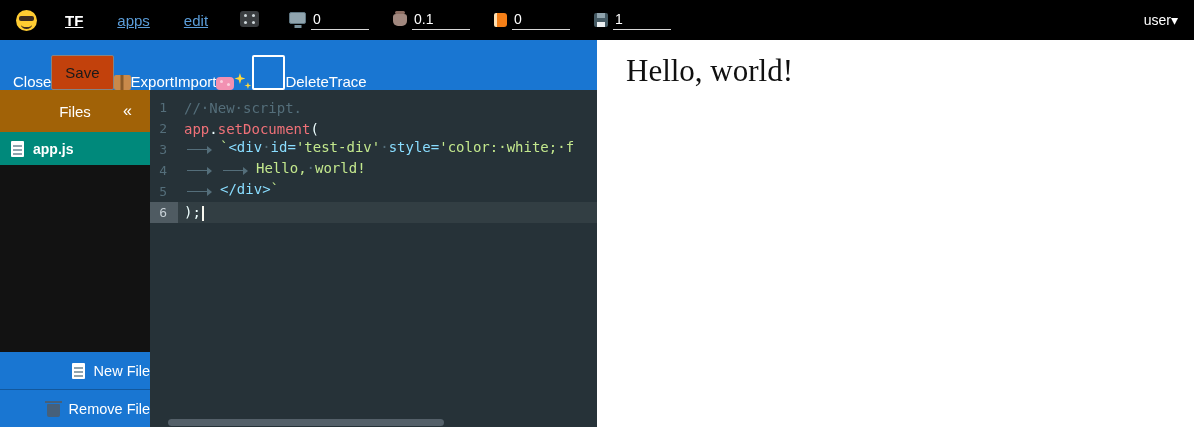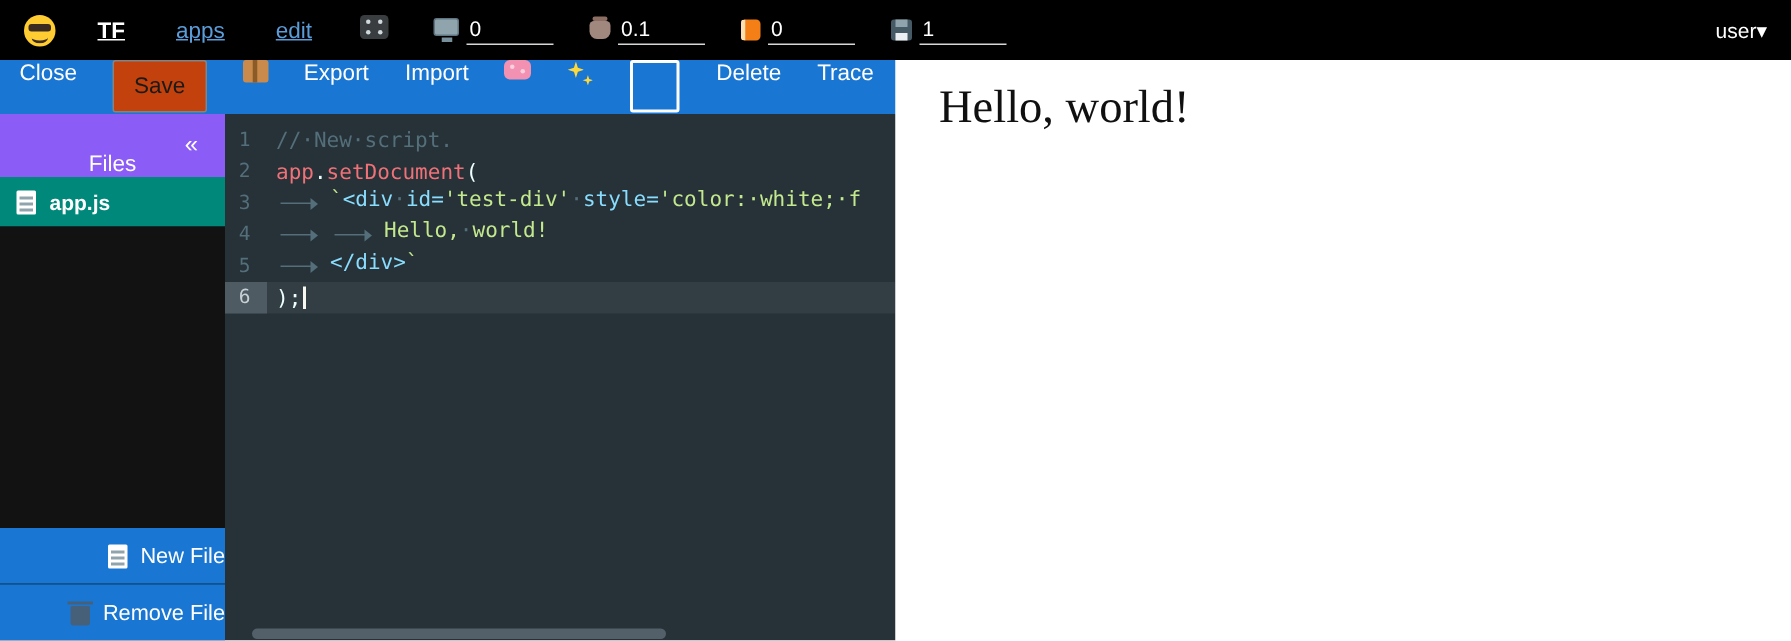--- a/index.html
+++ b/index.html
@@ -53,36 +53,36 @@
   .i-sparkles::before { width:11px; height:11px; top:1px; left:0; }
   .i-sparkles::after { width:7px; height:7px; bottom:1px; right:1px; }
   .i-page { width:13px; height:16px; background:#fff; border-radius:1px; }
   .i-page::before { content:""; position:absolute; top:4px; left:2px; right:2px; height:2px; background:#90a4ae; box-shadow:0 4px 0 #90a4ae, 0 8px 0 #90a4ae; }
   .i-trash { width:13px; height:13px; background:#46607a; border-radius:1px 1px 2px 2px; top:2px; }
   .i-trash::before { content:""; position:absolute; top:-3px; left:-2px; right:-2px; height:2px; background:#46607a; }
 
   
   .app-left { position:absolute; top:40px; left:0; width:597px; height:387px; display:flex; flex-direction:column; }
   .toolbar {
-    height:36px; flex-shrink:0; background:#1976d2; display:flex; align-items:flex-start;
-    padding:0 13px; gap:24px;
+    height:50px; flex-shrink:0; background:#1976d2; display:flex; align-items:flex-end;
+    padding:0 13px; 
   }
   .tb-btn {
     background:none; border:none; color:#fff; font-size:15px;
     font-family:"Liberation Sans", sans-serif; cursor:pointer; display:inline-flex; align-items:center;
     padding:0;
   }
   .btn-save { background:#c2410c; color:#1a1a1a; border:1px solid #848484; border-radius:2px; padding:8px 13px; }
   .btn-outlined { width:33px; height:35px; border:2px solid #ffffff; border-radius:2px; background:transparent; }
 
   .main { flex:1; display:flex; min-height:0; }
   .sidebar { width:150px; flex-shrink:0; display:flex; flex-direction:column; background:#121212; }
   .files-header {
-    height:42px; flex-shrink:0; background:#8b5cf6; color:#fff; font-size:15px;
-    display:flex; align-items:flex-end; justify-content:center; position:relative;
+    height:42px; flex-shrink:0; background:#a16207; color:#fff; font-size:15px;
+    display:flex; align-items:center; justify-content:center; position:relative;
   }
   .collapse { position:absolute; right:18px; top:50%; transform:translateY(-50%); font-size:16px; cursor:pointer; }
   .file-item {
     height:33px; flex-shrink:0; background:#00897b; color:#fff;
     display:flex; align-items:center; gap:9px; padding:0 11px;
     font-weight:bold; font-size:14px; cursor:pointer;
   }
   .file-filler { flex:1; background:#121212; }
   .side-btn {
     height:37px; flex-shrink:0; background:#1976d2; color:#fff; font-size:14.5px;

